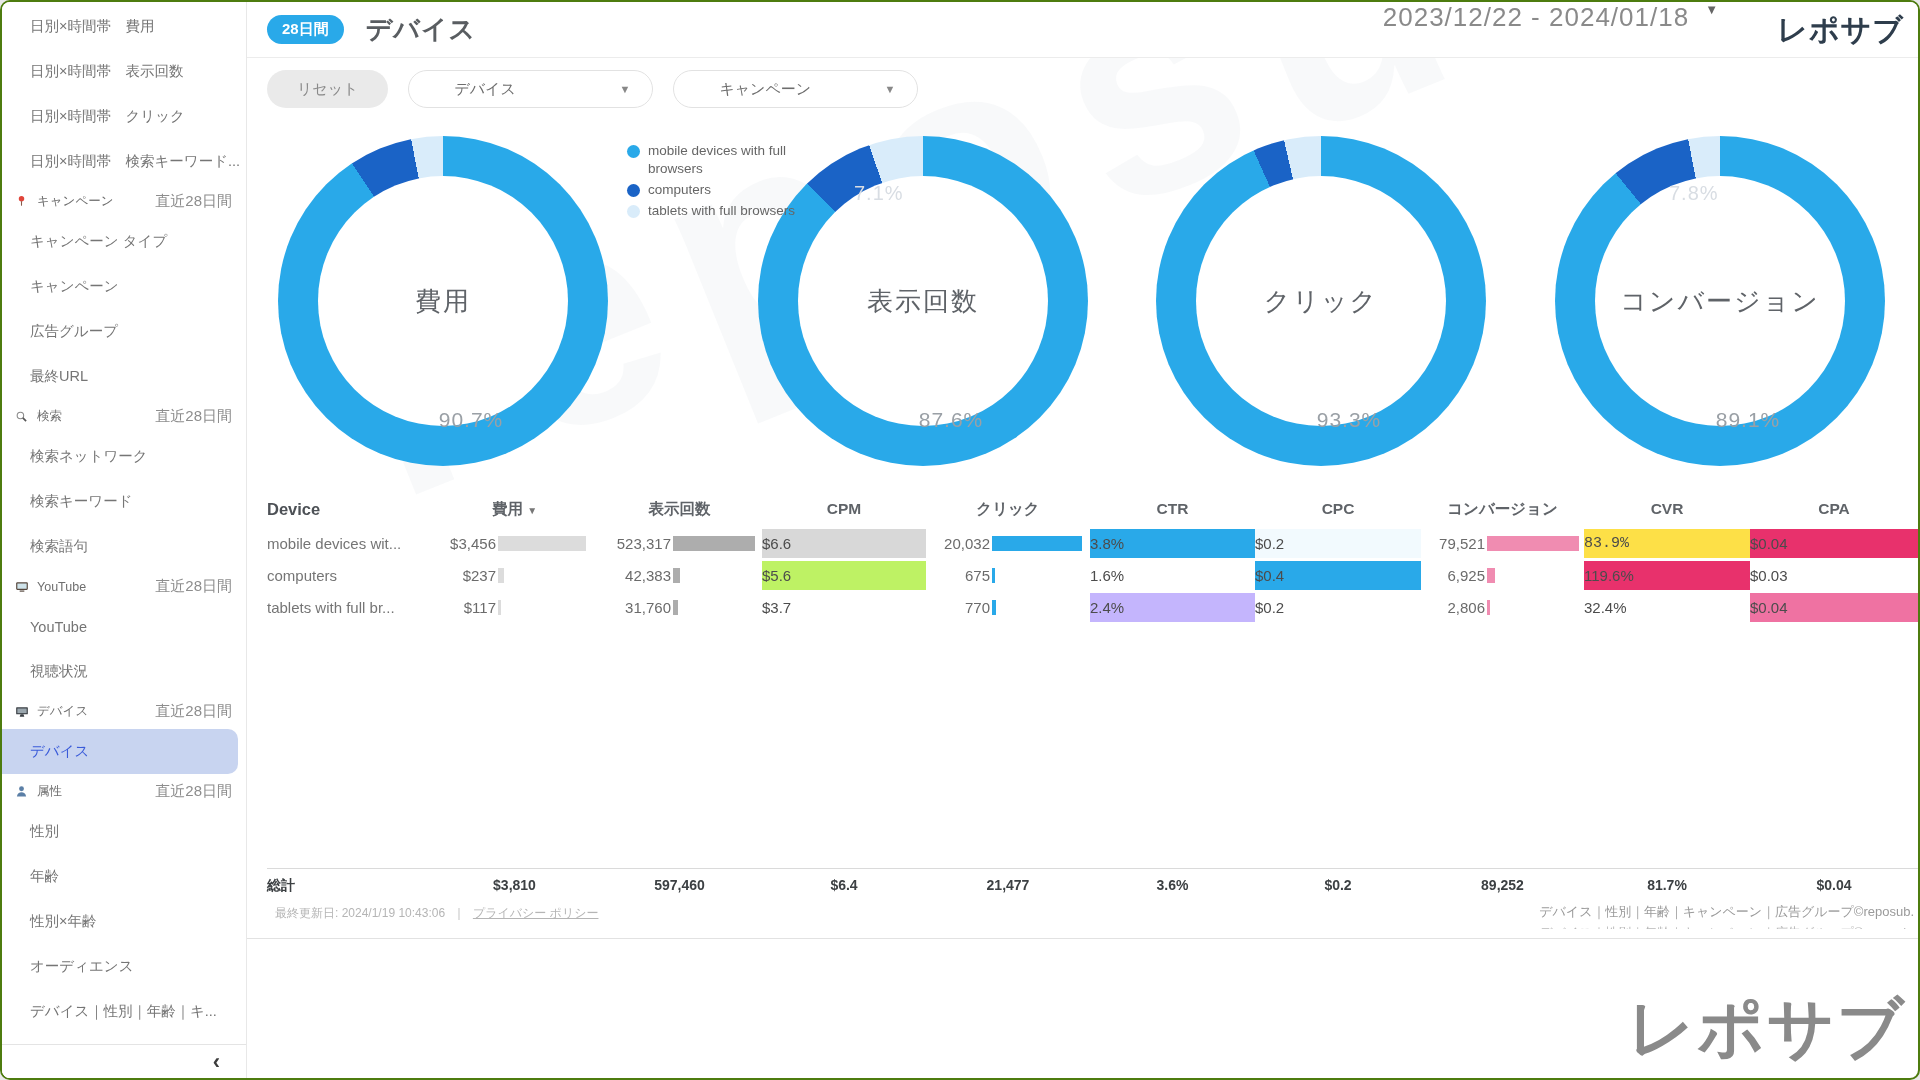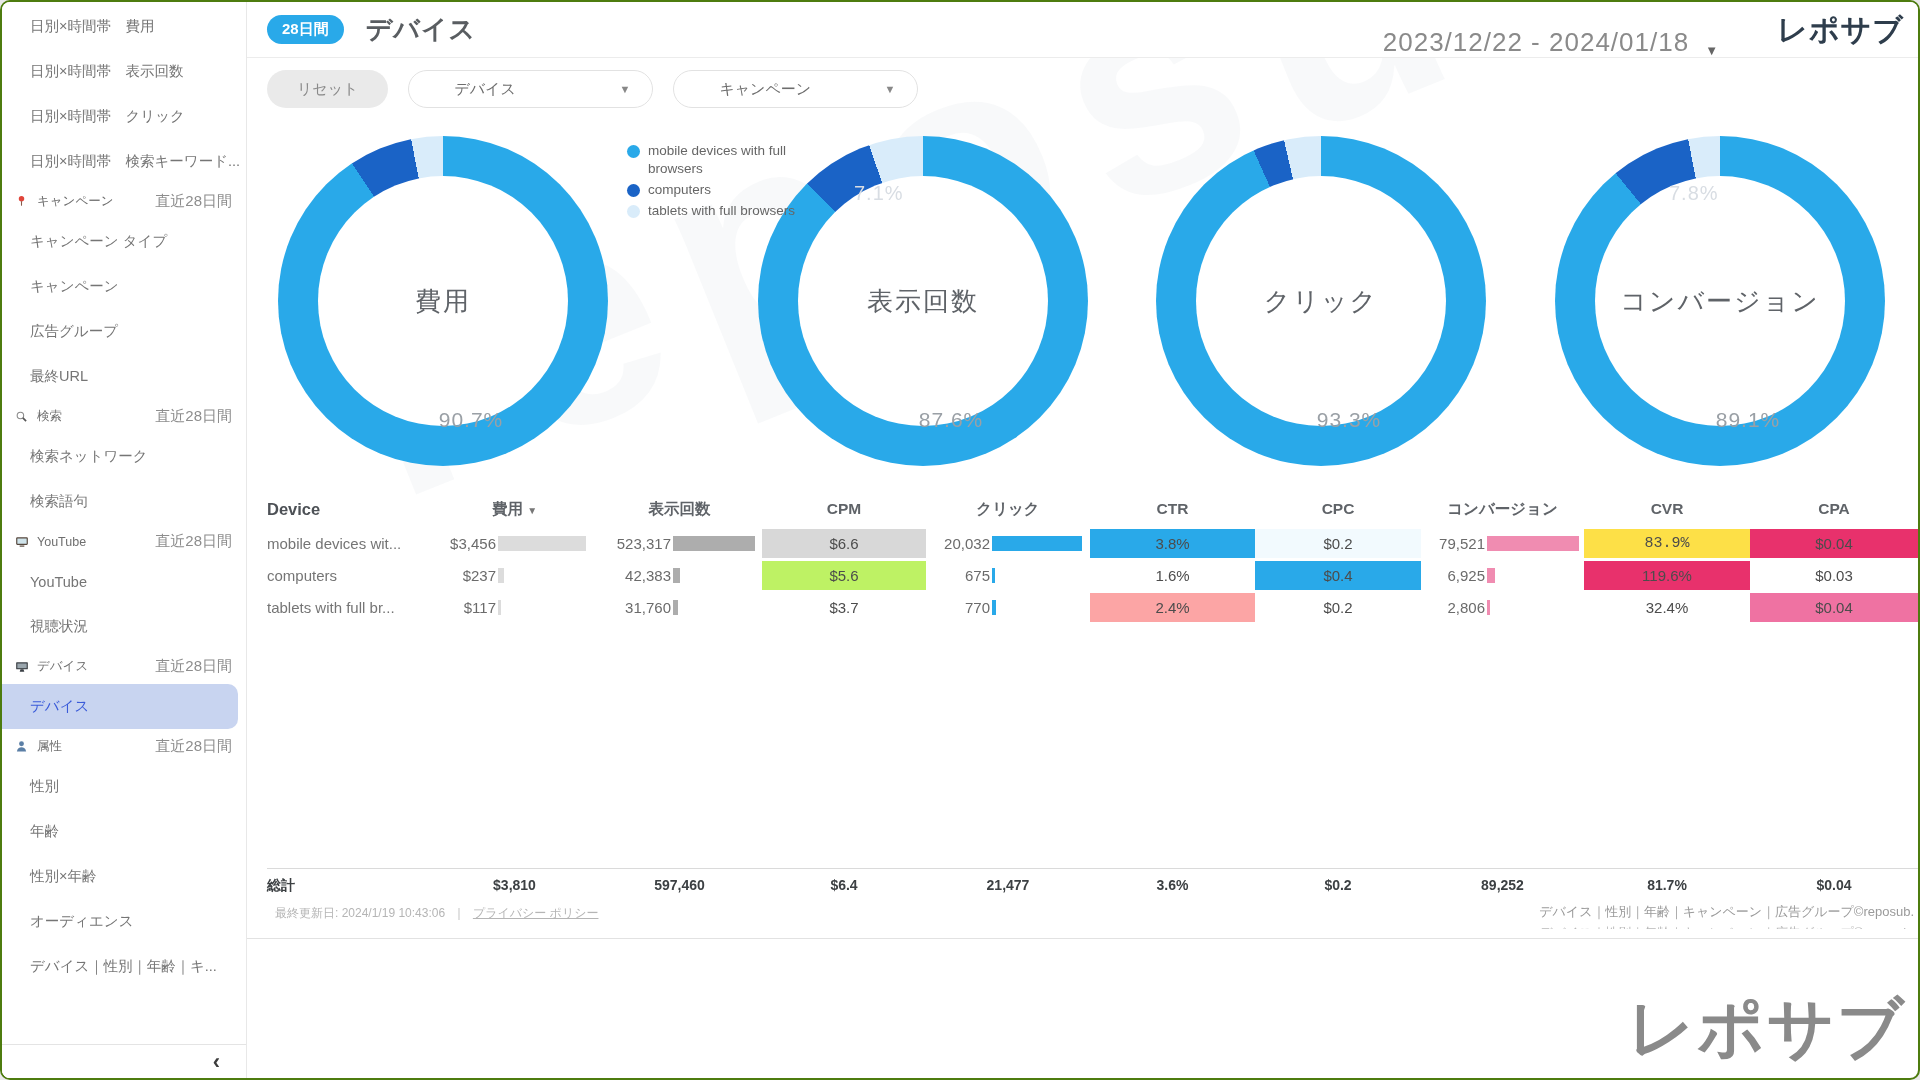--- a/index.html
+++ b/index.html
@@ -15,21 +15,21 @@
   .sb-badge{margin-left:auto;font-size:15px;color:#8d8d8d;}
   .sb-clipped{height:16px;overflow:hidden;display:flex;align-items:flex-end;padding:0 14px 0 28px;}
   .sb-bottom{position:absolute;left:0;right:0;bottom:0;height:34px;border-top:1px solid #e4e4e4;display:flex;align-items:center;justify-content:flex-end;padding-right:26px;background:#fff;}
   .sb-chevron{font-size:22px;line-height:22px;color:#3c3c3c;cursor:pointer;font-weight:700;}
   
   .main{position:absolute;left:245px;top:0;right:0;bottom:0;}
   .watermark{position:absolute;left:60px;top:-30px;font-size:300px;font-weight:700;color:rgba(110,130,155,0.05);transform:rotate(-22deg);letter-spacing:30px;pointer-events:none;z-index:0;}
   .topbar{position:absolute;left:0;right:0;top:0;height:56px;border-bottom:1px solid #ececec;display:flex;align-items:center;background:#fff;z-index:2;}
   .badge{margin-left:20px;background:#29A9E9;color:#fff;font-weight:700;font-size:15px;padding:5px 15px;border-radius:16px;}
   .title{margin:0 0 0 22px;font-size:26px;font-weight:700;color:#595d61;letter-spacing:1px;}
-  .date-wrap{position:absolute;right:200px;top:0;height:56px;display:flex;align-items:flex-end;gap:16px;cursor:pointer;}
+  .date-wrap{position:absolute;right:200px;top:0;height:56px;display:flex;align-items:flex-start;gap:16px;cursor:pointer;}
   .date{font-size:26px;color:#8a8a8a;letter-spacing:1px;}
   .caret{font-size:13px;color:#666;}
   .logo{position:absolute;right:14px;top:8px;font-size:30px;font-weight:800;color:#2e3d4c;letter-spacing:1px;}
   
   .filters{position:absolute;top:68px;left:20px;display:flex;gap:20px;z-index:2;}
   .pill{height:38px;border-radius:20px;font-size:15px;display:flex;align-items:center;}
   .reset{background:#EAEAEA;border:none;color:#8a8a8a;padding:0 30px;cursor:pointer;font-family:inherit;}
   .dd{width:245px;background:#fff;border:1.5px solid #e2e2e2;color:#6d6d6d;padding-left:45px;position:relative;cursor:pointer;}
   .ddcaret{position:absolute;right:22px;font-size:11px;color:#888;}
   
@@ -46,21 +46,21 @@
   .seg-pct{position:absolute;font-size:20px;color:#d8dde3;letter-spacing:1px;}
   
   .table{position:absolute;top:494px;left:20px;right:0;z-index:1;}
   .thead{display:grid;height:26px;align-items:center;margin-bottom:5px;}
   .hcell{text-align:center;font-weight:700;color:#5f6368;font-size:15.5px;cursor:pointer;}
   .hcell.device{text-align:left;font-size:16.5px;color:#4d5156;}
   .sort{font-size:10px;color:#777;}
   .trow{display:grid;height:32px;}
   .cell{display:flex;align-items:center;font-size:15px;color:#6b6b6b;}
   .cell.device{color:#757575;white-space:nowrap;}
-  .cell.heat{justify-content:center;margin:1.5px 0;color:#4c4c4c;}
+  .cell.heat{justify-content:flex-start;margin:1.5px 0;color:#4c4c4c;}
   .cell.bar .val{text-align:right;flex:none;}
   .barbox{flex:1;margin-left:2px;display:flex;align-items:center;}
   .barfill{display:inline-block;height:15px;}
   
   .total{position:absolute;top:866px;left:20px;right:0;display:grid;border-top:1px solid #dadada;padding-top:8px;z-index:1;}
   .tcell{text-align:center;font-weight:700;color:#3c4043;font-size:14px;}
   .tcell.left{text-align:left;}
   .pagefoot{position:absolute;top:903px;left:28px;right:4px;z-index:1;}
   .foot-left{font-size:12px;color:#b5b5b5;display:flex;gap:8px;align-items:center;}
   .privacy{color:#b5b5b5;text-decoration:underline;cursor:pointer;}
@@ -117,20 +117,23 @@
               <line x1="14.5" y1="14.5" x2="20.5" y2="20.5" stroke="#555" stroke-width="3"></line>
             </svg>
           </span>
           <span>検索</span>
           <span class="sb-badge">直近28日間</span>
         </div>
         <div class="sb-item">
           <span>検索ネットワーク</span>
         </div>
         <div class="sb-item">
+          <span>検索キーワード</span>
+        </div>
+        <div class="sb-item">
           <span>検索語句</span>
         </div>
         <div class="sb-section">
           <span class="sb-icon">
             <svg viewBox="0 0 24 24" width="14" height="14">
               <rect x="2" y="4" width="20" height="13" rx="2" fill="#54463c"></rect>
               <rect x="4" y="6" width="16" height="9" fill="#cfe3ea"></rect>
               <rect x="8" y="18" width="8" height="2" fill="#54463c"></rect>
             </svg>
           </span>
@@ -371,21 +374,21 @@
             </div>
             <div class="cell heat">
               <span>$3.7</span>
             </div>
             <div class="cell bar">
               <span class="val" style="width:64px">770</span>
               <span class="barbox">
                 <i class="barfill" style="width:4px;background:#29A9E9"></i>
               </span>
             </div>
-            <div class="cell heat" style="background: #fca5a5;">
+            <div class="cell heat" style="background: #c4b5fd;">
               <span>2.4%</span>
             </div>
             <div class="cell heat">
               <span>$0.2</span>
             </div>
             <div class="cell bar">
               <span class="val" style="width:64px">2,806</span>
               <span class="barbox">
                 <i class="barfill" style="width:3px;background:#F08CB1"></i>
               </span>

